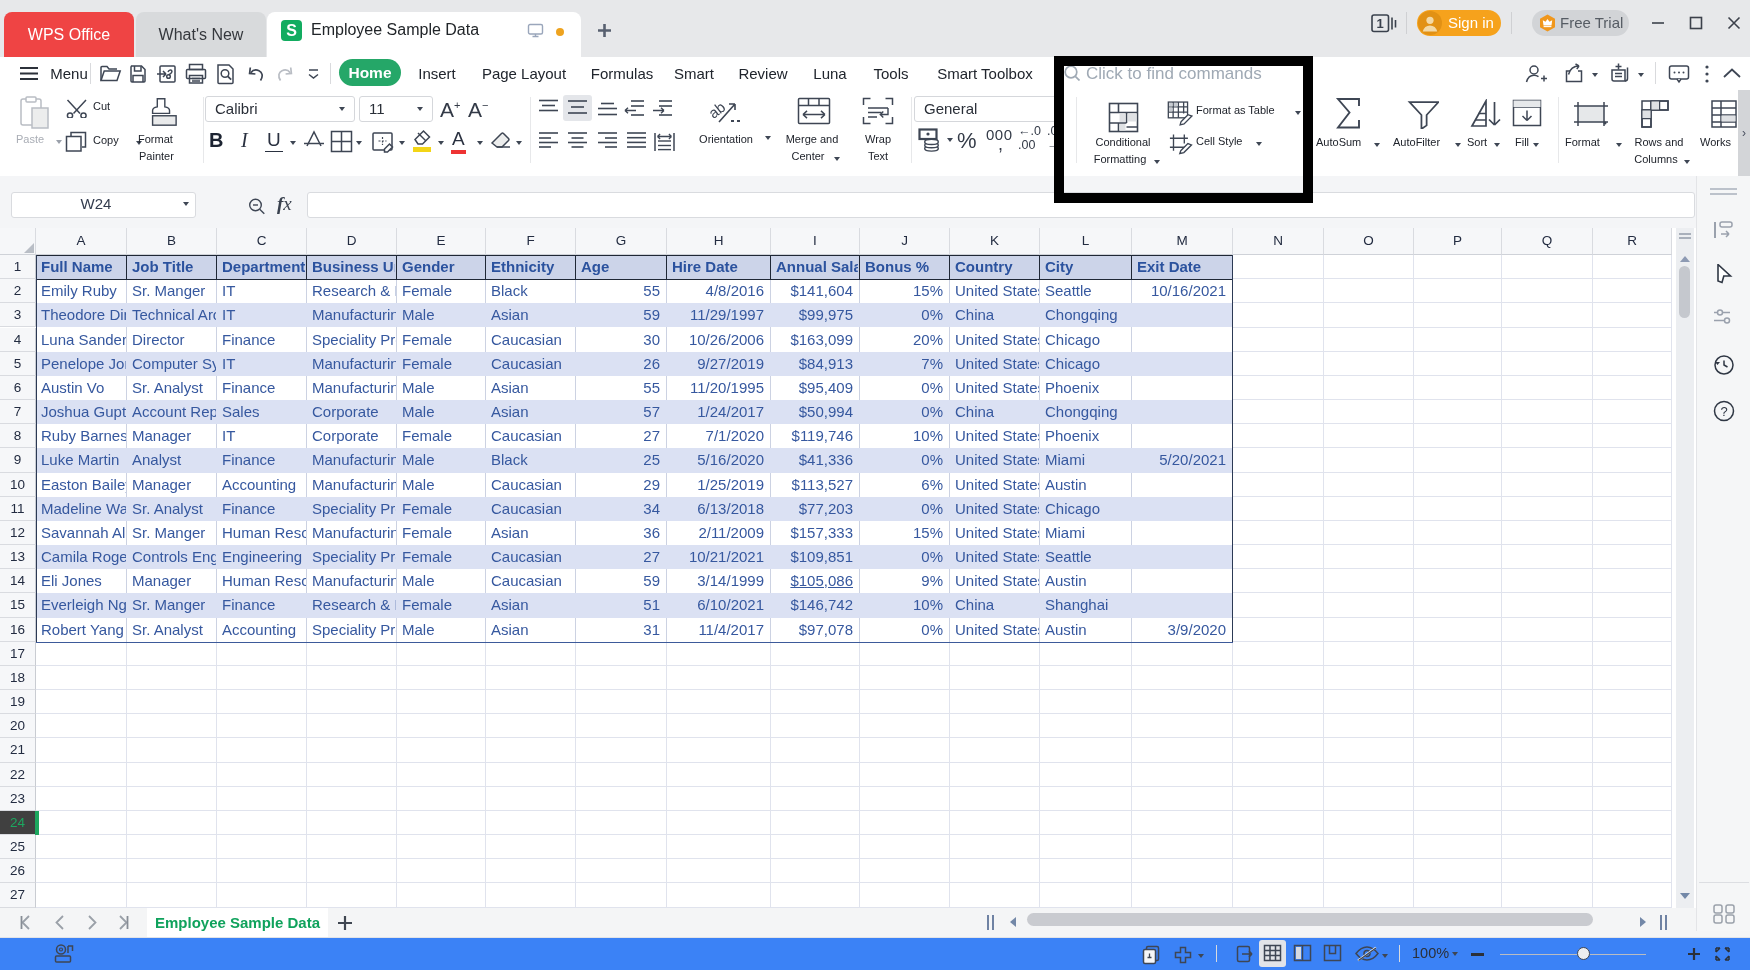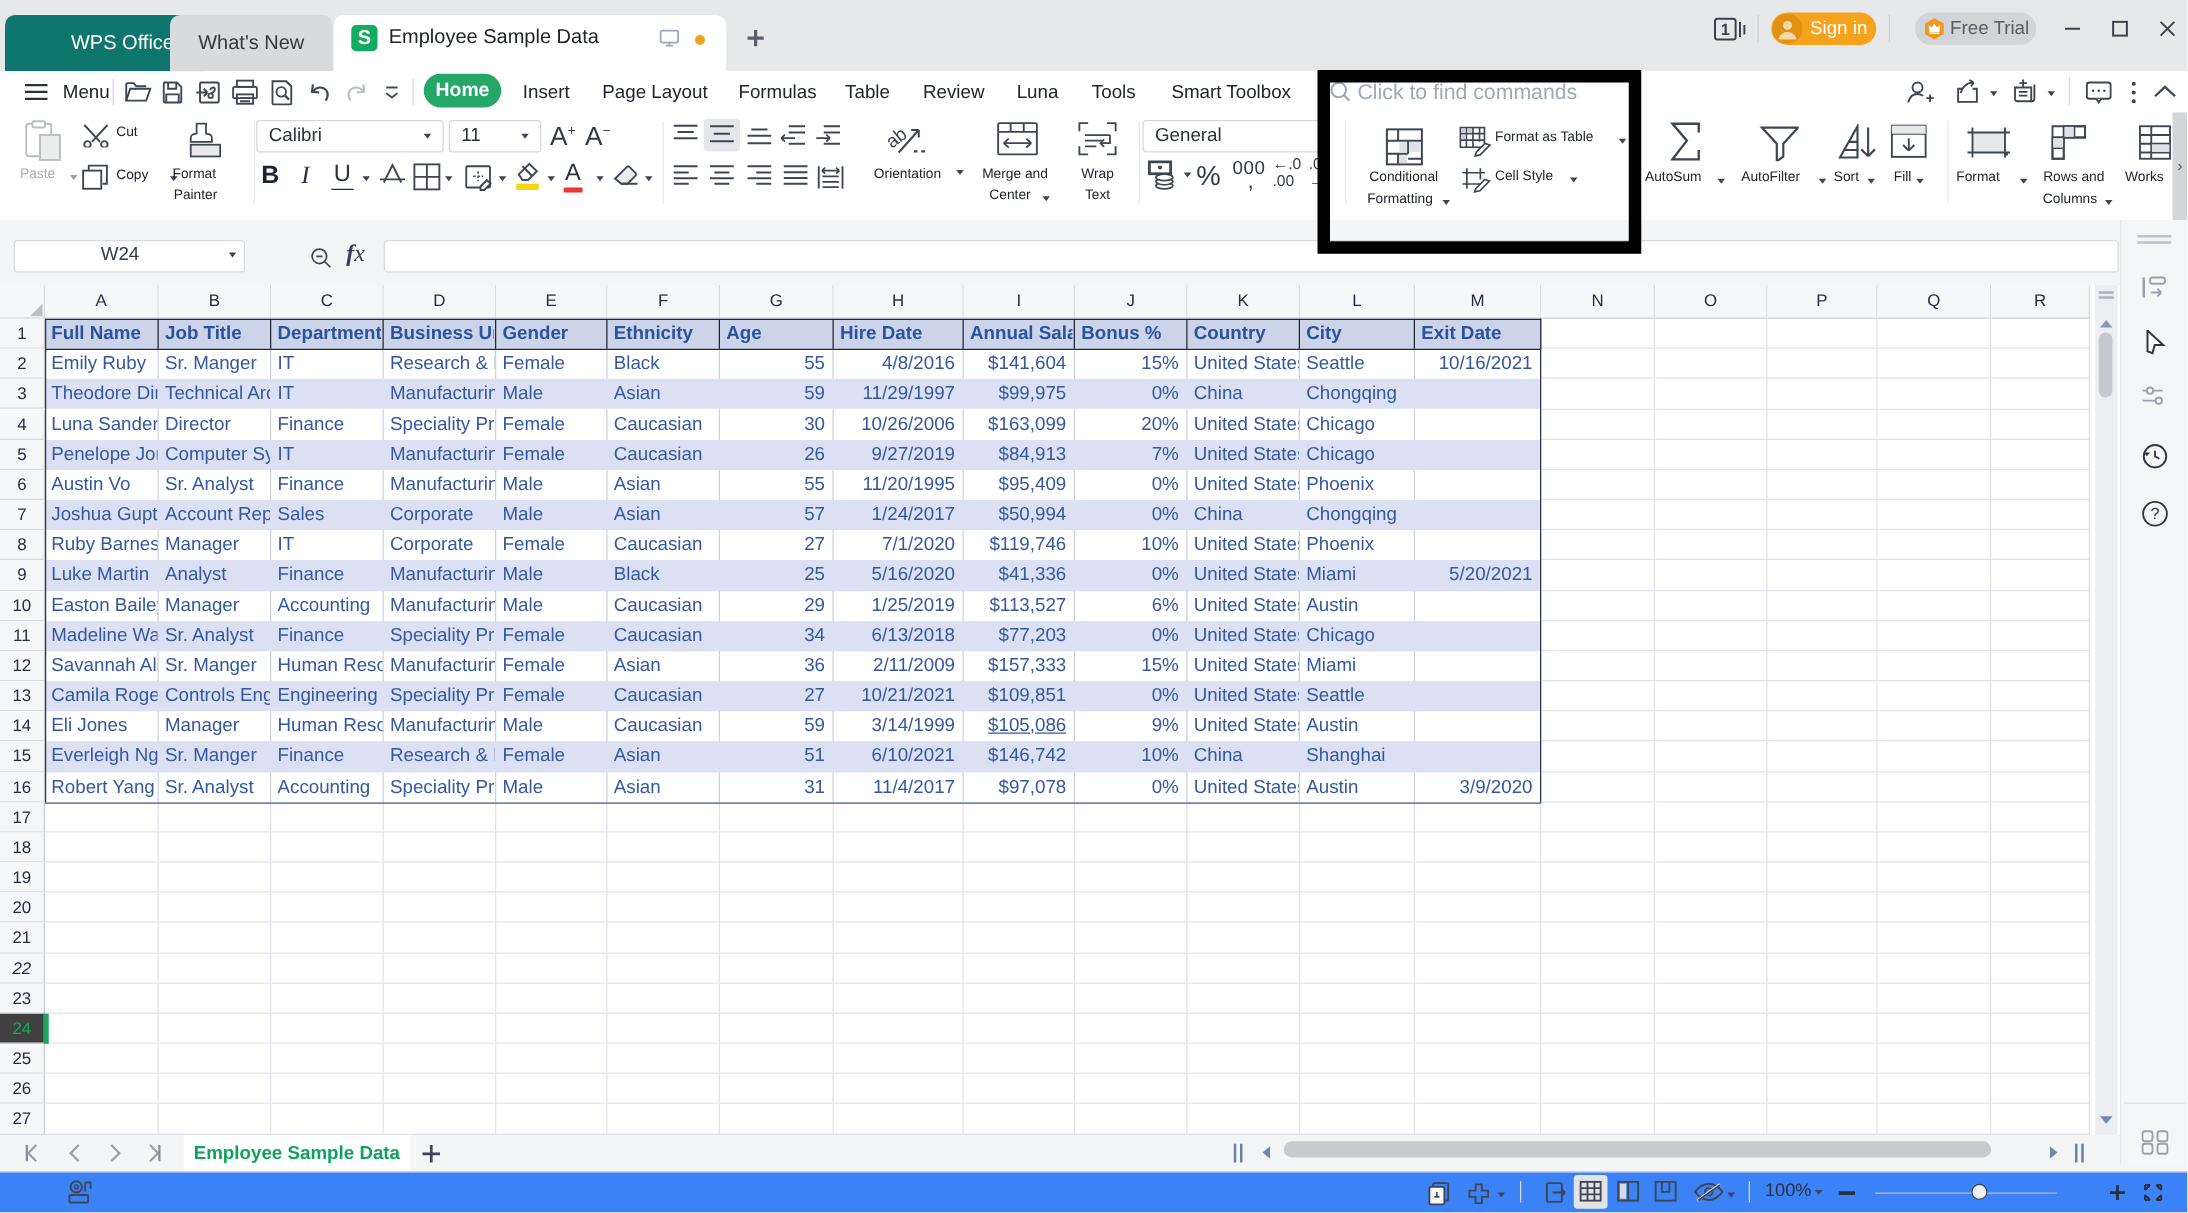--- a/index.html
+++ b/index.html
@@ -4,22 +4,22 @@
 html,body{margin:0;padding:0;}
 body{width:1750px;height:970px;overflow:hidden;position:relative;background:#fff;
   font-family:"Liberation Sans",sans-serif;-webkit-font-smoothing:antialiased;}
 .abs{position:absolute;}
 .caret{display:inline-block;width:0;height:0;border-left:3.5px solid transparent;
   border-right:3.5px solid transparent;border-top:4px solid #3e4654;vertical-align:middle;}
 .caret.gray{border-top-color:#9aa0aa;}
 
 #titlebar{left:0;top:0;width:1750px;height:57px;background:#e7e8ea;}
 .ttab{position:absolute;top:12px;height:45px;border-radius:8px 8px 0 0;}
-#tab-wps{left:4px;width:130px;background:#0f766e;color:#fff;font-size:16px;
-  display:flex;align-items:center;justify-content:center;padding-left:29px;}
+#tab-wps{left:4px;width:130px;background:#ef4444;color:#fff;font-size:16px;
+  display:flex;align-items:center;justify-content:center;}
 #tab-new{left:136px;width:130px;background:#d8dadc;color:#35383d;font-size:16px;
   display:flex;align-items:center;justify-content:center;}
 #tab-doc{left:267px;width:314px;background:#fff;color:#212529;font-size:16px;}
 #slogo{position:absolute;left:14px;top:8px;width:21px;height:21px;border-radius:4px;
   background:#12ac60;color:#fff;font-size:16px;font-weight:bold;text-align:center;line-height:21px;}
 #doctitle{position:absolute;left:44px;top:9px;font-size:16px;}
 #odot{position:absolute;left:289px;top:16px;width:8px;height:8px;border-radius:50%;background:#eea31f;}
 
 #menubar{left:0;top:57px;width:1750px;height:33px;background:#fff;}
 .rtab{position:absolute;top:0;height:33px;line-height:33px;font-size:15px;color:#20252d;text-align:center;}
@@ -148,21 +148,21 @@
     </svg>
 <svg class="icon" style="left:307px;top:11px;" width="13" height="11" viewBox="0 0 13 11" fill="none">
       <path d="M2 6.5 6.5 10 11 6.5" stroke="#3e4654" stroke-width="1.5"></path>
       <path d="M2 2h9" stroke="#3e4654" stroke-width="1.5"></path>
     </svg>
 <div class="vdiv" style="left:330px;top:6px;height:21px;"></div>
 <div id="homepill">Home</div>
 <div class="rtab" style="left:437px;transform:translateX(-50%);">Insert</div>
 <div class="rtab" style="left:524px;transform:translateX(-50%);">Page Layout</div>
 <div class="rtab" style="left:622px;transform:translateX(-50%);">Formulas</div>
-<div class="rtab" style="left:694px;transform:translateX(-50%);">Table</div>
+<div class="rtab" style="left:694px;transform:translateX(-50%);">Smart</div>
 <div class="rtab" style="left:763px;transform:translateX(-50%);">Review</div>
 <div class="rtab" style="left:830px;transform:translateX(-50%);">Luna</div>
 <div class="rtab" style="left:891px;transform:translateX(-50%);">Tools</div>
 <div class="rtab" style="left:985px;transform:translateX(-50%);">Smart Toolbox</div>
 <svg class="icon" style="left:1064px;top:8px;" width="16" height="16" viewBox="0 0 16 16" fill="none">
       <circle cx="7" cy="7" r="5.8" stroke="#9fa9b4" stroke-width="1.7"></circle>
       <path d="m11.3 11.3 4.2 4.2" stroke="#9fa9b4" stroke-width="1.7"></path>
     </svg>
 <div class="rtab" style="left:1086px;font-size:17px;color:#9fa9b4;">Click to find commands</div>
 <svg class="icon" style="left:1524px;top:5px;" width="24" height="24" viewBox="0 0 24 24" fill="none">
@@ -483,21 +483,21 @@
 <div class="rowhdr" style="top:292.87px;height:23.17px;line-height:23.17px;">12</div>
 <div class="rowhdr" style="top:317.04px;height:23.17px;line-height:23.17px;">13</div>
 <div class="rowhdr" style="top:341.21px;height:23.17px;line-height:23.17px;">14</div>
 <div class="rowhdr" style="top:365.38px;height:23.17px;line-height:23.17px;">15</div>
 <div class="rowhdr" style="top:389.55px;height:23.17px;line-height:23.17px;">16</div>
 <div class="rowhdr" style="top:413.72px;height:23.17px;line-height:23.17px;">17</div>
 <div class="rowhdr" style="top:437.89px;height:23.17px;line-height:23.17px;">18</div>
 <div class="rowhdr" style="top:462.06px;height:23.17px;line-height:23.17px;">19</div>
 <div class="rowhdr" style="top:486.23px;height:23.17px;line-height:23.17px;">20</div>
 <div class="rowhdr" style="top:510.40px;height:23.17px;line-height:23.17px;">21</div>
-<div class="rowhdr" style="top:534.57px;height:23.17px;line-height:23.17px;font-style:italic;">22</div>
+<div class="rowhdr" style="top:534.57px;height:23.17px;line-height:23.17px;">22</div>
 <div class="rowhdr" style="top:558.74px;height:23.17px;line-height:23.17px;">23</div>
 <div class="rowhdr" style="top:582.91px;height:23.17px;line-height:23.17px;background:#404040;color:#1ca75f;text-align:center;">24</div>
 <div class="rowhdr" style="top:607.08px;height:23.17px;line-height:23.17px;">25</div>
 <div class="rowhdr" style="top:631.25px;height:23.17px;line-height:23.17px;">26</div>
 <div class="rowhdr" style="top:655.42px;height:23.17px;line-height:23.17px;">27</div>
 <div class="gl-v" style="left:126px;top:27px;height:652.59px;"></div>
 <div class="gl-v" style="left:216px;top:27px;height:652.59px;"></div>
 <div class="gl-v" style="left:306px;top:27px;height:652.59px;"></div>
 <div class="gl-v" style="left:396px;top:27px;height:652.59px;"></div>
 <div class="gl-v" style="left:485px;top:27px;height:652.59px;"></div>

